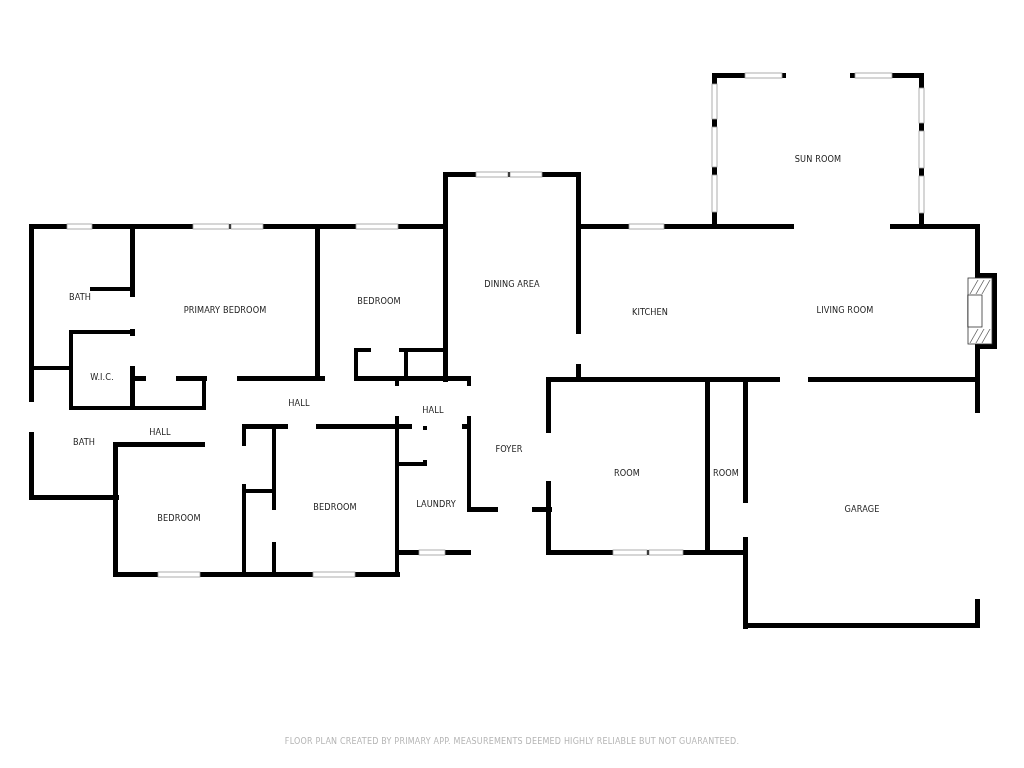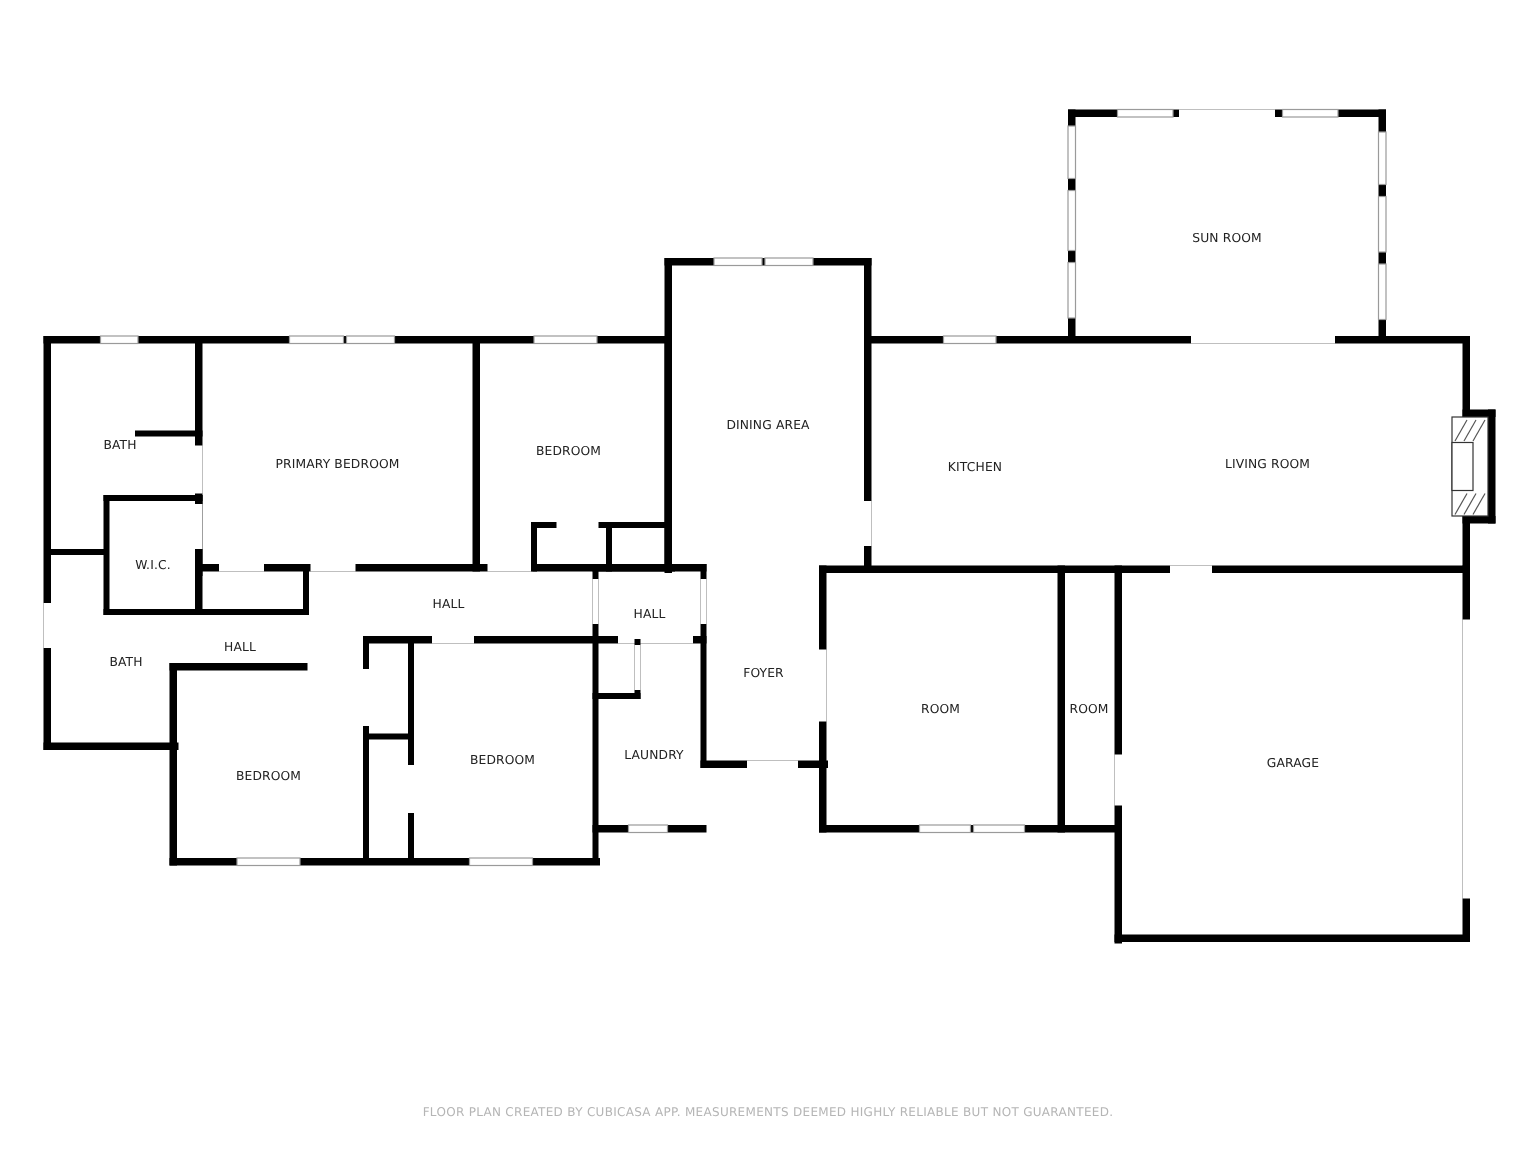--- a/index.html
+++ b/index.html
@@ -165,13 +165,13 @@
   <text class="label" x="84" y="442">BATH</text>
   <text class="label" x="509" y="449">FOYER</text>
   <text class="label" x="627" y="473">ROOM</text>
   <text class="label" x="726" y="473">ROOM</text>
   <text class="label" x="179" y="518">BEDROOM</text>
   <text class="label" x="335" y="507">BEDROOM</text>
   <text class="label" x="436" y="504">LAUNDRY</text>
   <text class="label" x="862" y="509">GARAGE</text>
 </svg>
 
-<div class="footer">FLOOR PLAN CREATED BY CUBICASA APP. MEASUREMENTS DEEMED HIGHLY RELIABLE BUT NOT GUARANTEED.</div>
+<div class="footer">FLOOR PLAN CREATED BY PRIMARY APP. MEASUREMENTS DEEMED HIGHLY RELIABLE BUT NOT GUARANTEED.</div>
 
 </body></html>

